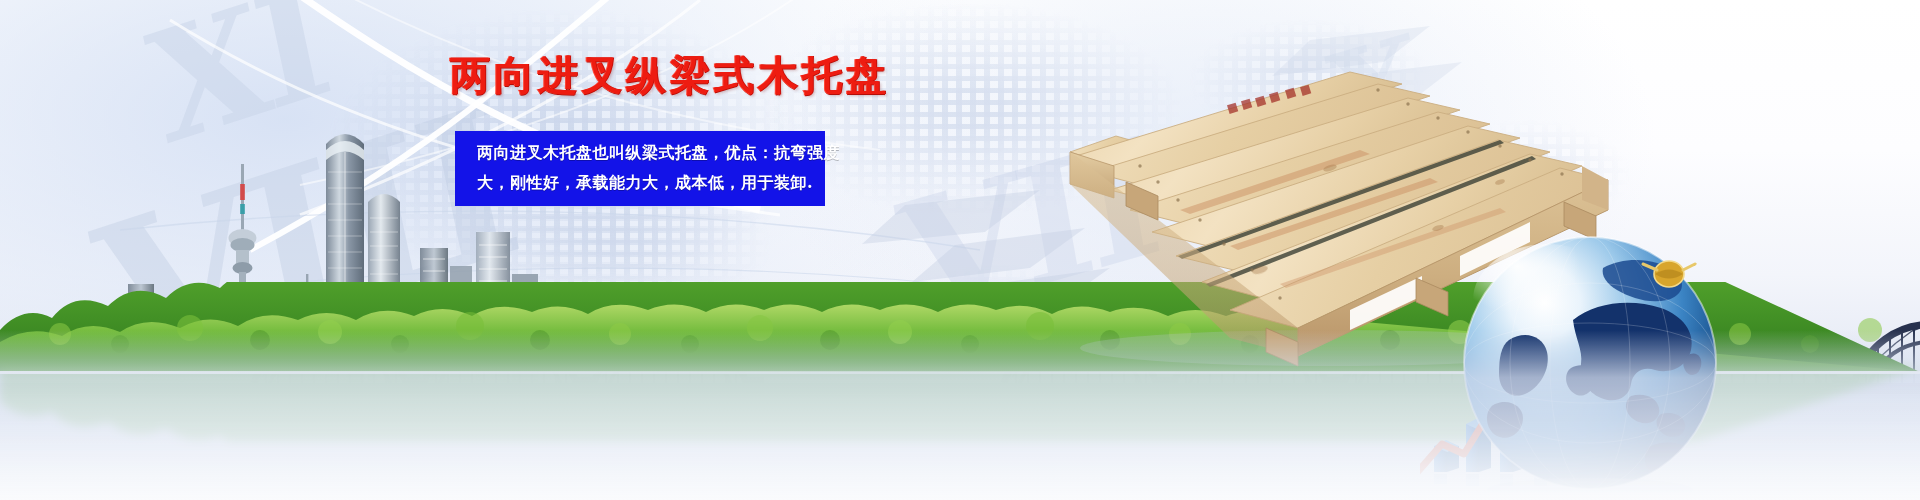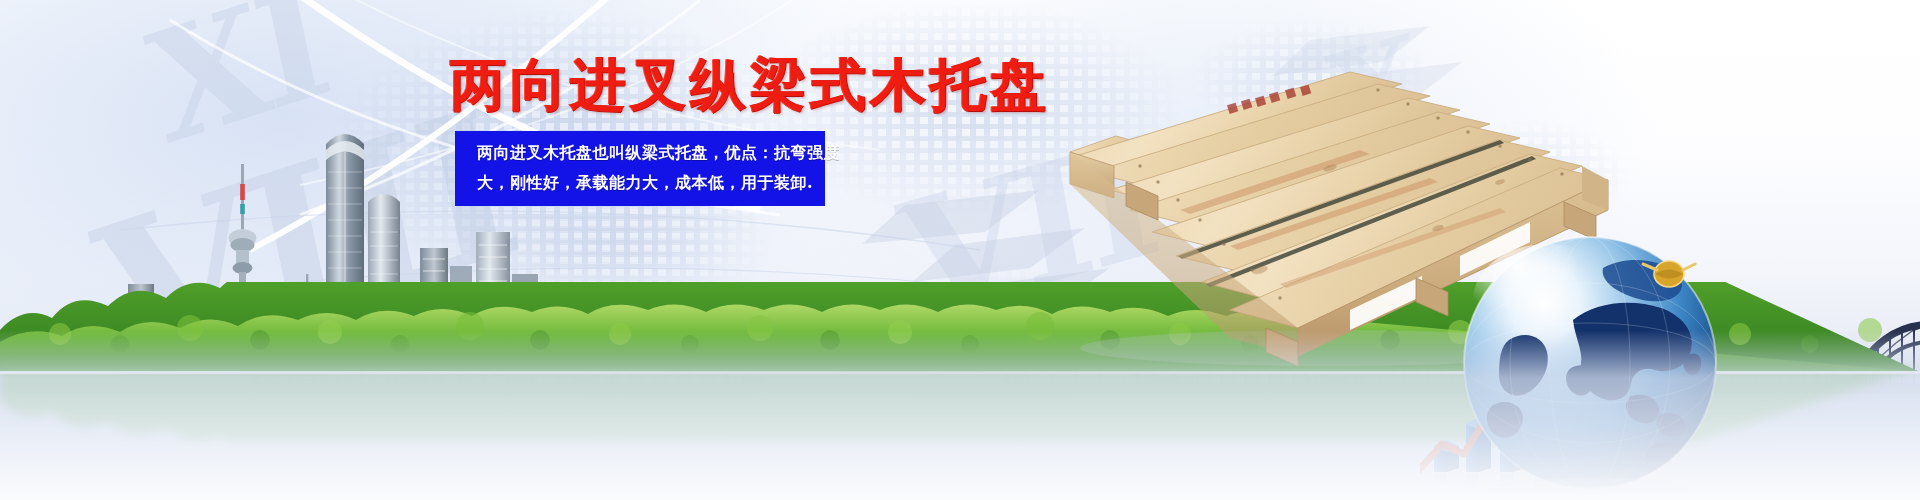--- a/index.html
+++ b/index.html
@@ -105,21 +105,21 @@
 
   
   #globe{ position:absolute; left:1455px; top:228px; width:270px; height:270px; pointer-events:none; }
   #bars{ position:absolute; left:1420px; top:358px; width:200px; height:130px; pointer-events:none; }
 
   
   .headline{
     position:absolute; left:450px; top:48px;
     font-family:Liberation Sans, sans-serif;
     font-weight:700;
-    font-size:56px;
+    font-size:40px;
     letter-spacing:4px;
     color:#ee1c11;
     text-shadow:
        1px 0 0 #c8110a,
       -1px 0 0 #ff4a3a,
        0 1px 0 #b50e08,
        2px 2px 3px rgba(120,0,0,.25);
     white-space:nowrap;
   }
 

